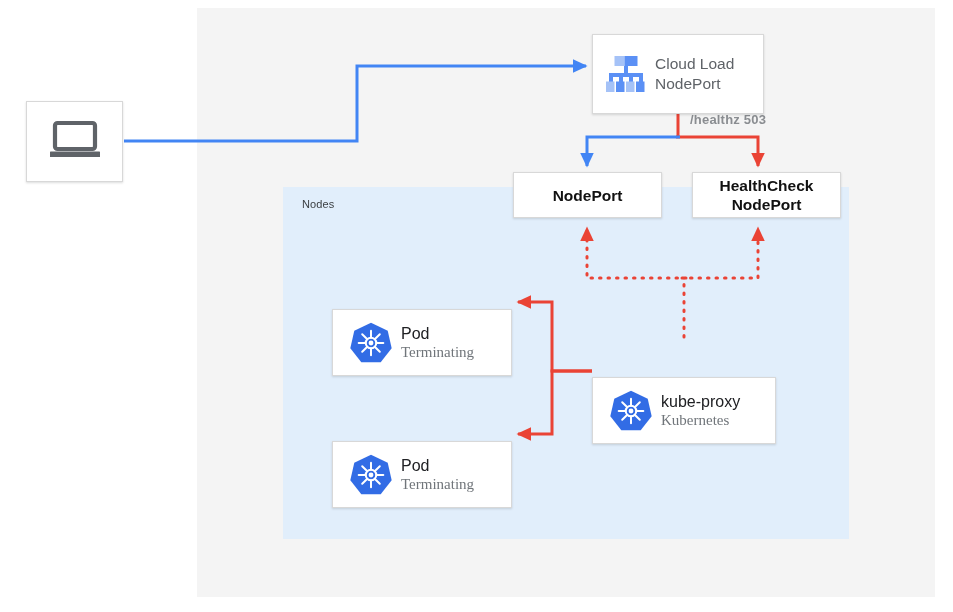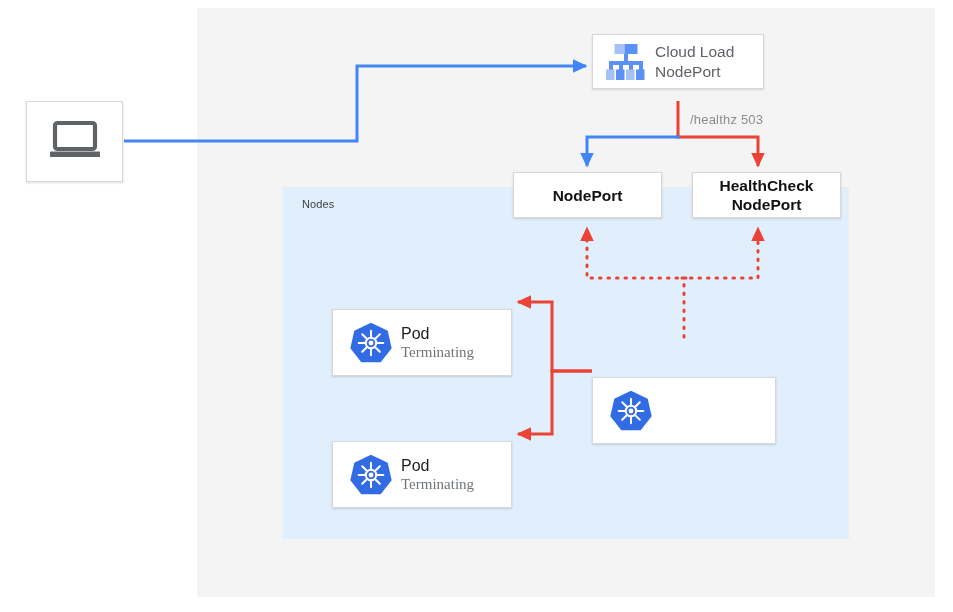--- a/index.html
+++ b/index.html
@@ -65,21 +65,21 @@
     display: flex;
     align-items: center;
     justify-content: center;
   }
 
   
   .lb-box {
     left: 592px;
     top: 34px;
     width: 172px;
-    height: 55px;
+    height: 80px;
     display: flex;
     align-items: center;
     padding-left: 12px;
   }
   .lb-icon {
     width: 42px;
     height: 40px;
     flex: 0 0 42px;
     position: relative;
     margin-right: 8px;
@@ -136,21 +136,21 @@
     white-space: nowrap;
     font-family: Liberation Serif, serif;
   }
 
   
   .healthz-label {
     position: absolute;
     left: 690px;
     top: 112px;
     font-size: 13px;
-    font-weight: normal;
+    font-weight: bold;
     color: #8a8d91;
     white-space: nowrap;
     letter-spacing: .2px;
   }
 
   
   .connectors {
     position: absolute;
     left: 0;
     top: 0;
@@ -310,15 +310,19 @@
           <line x1="22" y1="50" x2="38" y2="50"></line>
           <line x1="62" y1="50" x2="78" y2="50"></line>
           <line x1="30" y1="30" x2="41" y2="41"></line>
           <line x1="59" y1="59" x2="70" y2="70"></line>
           <line x1="70" y1="30" x2="59" y2="41"></line>
           <line x1="41" y1="59" x2="30" y2="70"></line>
         </g>
         <circle cx="50" cy="50" r="5.5" fill="#ffffff"></circle>
       </svg>
     </span>
+    <span class="k8s-labels">
+      <span class="k8s-title">kube-proxy</span>
+      <span class="k8s-sub">Kubernetes</span>
+    </span>
   </div>
 
 </div>
 
 </body></html>

